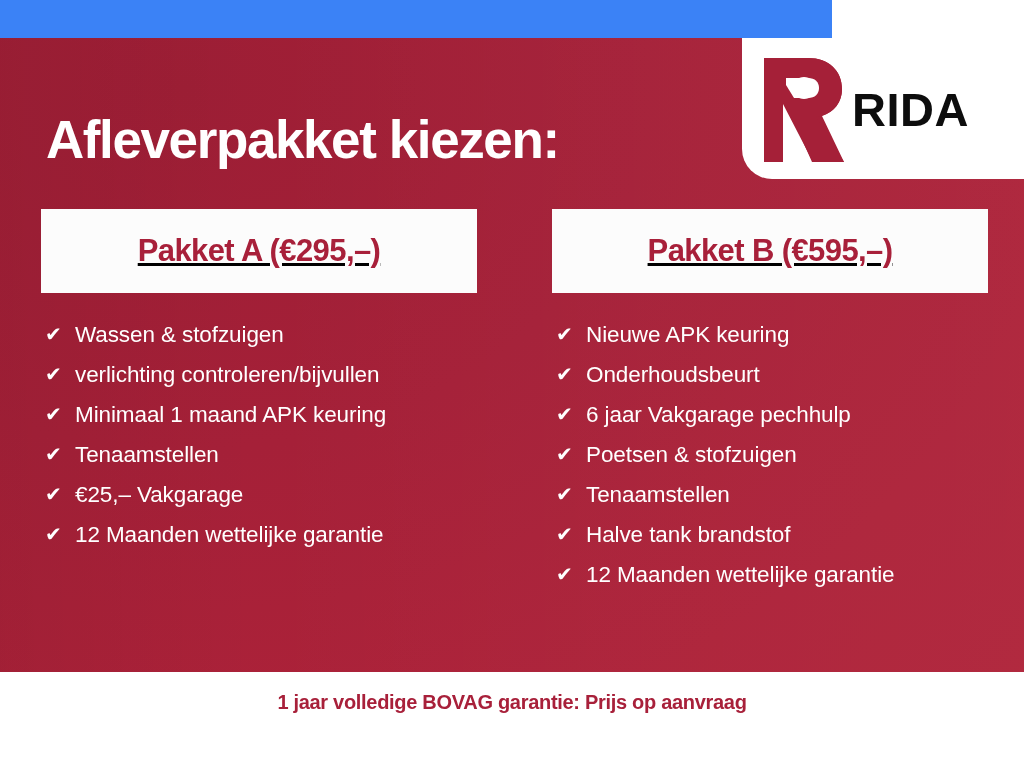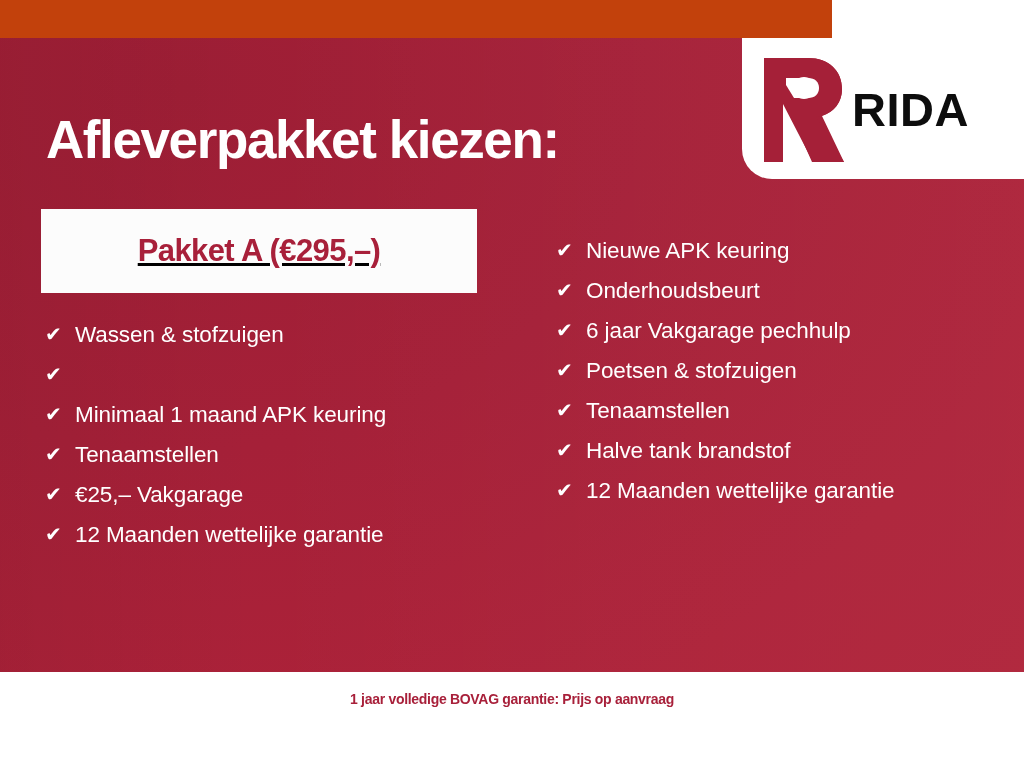--- a/index.html
+++ b/index.html
@@ -13,21 +13,21 @@
     height: 768px;
     overflow: hidden;
     font-family: "Liberation Sans", "DejaVu Sans", sans-serif;
     -webkit-font-smoothing: antialiased;
   }
 
   #poster {
     position: relative;
     width: 832px;
     height: 768px;
-    background: #c2410c;
+    background: #3b82f6;
   }
 
   
   .red-panel {
     position: absolute;
     left: 0;
     top: 38px;
     width: 1024px;
     height: 634px;
     background:
@@ -178,21 +178,21 @@
     height: 96px;
     background: #ffffff;
     display: flex;
     align-items: flex-start;
     justify-content: center;
     z-index: 5;
   }
   .footer-text {
     margin-top: 19px;
     color: #a8203a;
-    font-size: 14px;
+    font-size: 20px;
     font-weight: 700;
     letter-spacing: -0.3px;
     white-space: nowrap;
   }
 </style>
 </head>
 <body>
 
 <div id="poster">
 
@@ -219,20 +219,21 @@
         <span class="pkg-header-text">Pakket A (€295,–)</span>
       </div>
       <ul class="pkg-list">
         <li>
           <span class="tick">✔</span>
           <span class="item-text">Wassen &amp; stofzuigen</span>
         </li>
         <li>
           <span class="tick">✔</span>
           <span class="item-text">
+            <span class="wrap-line">verlichting controleren/bijvullen</span>
           </span>
         </li>
         <li>
           <span class="tick">✔</span>
           <span class="item-text">Minimaal 1 maand APK keuring</span>
         </li>
         <li>
           <span class="tick">✔</span>
           <span class="item-text">Tenaamstellen</span>
         </li>
@@ -241,20 +242,23 @@
           <span class="item-text">€25,– Vakgarage</span>
         </li>
         <li>
           <span class="tick">✔</span>
           <span class="item-text">12 Maanden wettelijke garantie</span>
         </li>
       </ul>
     </section>
 
     <section class="pkg-col right">
+      <div class="pkg-header">
+        <span class="pkg-header-text">Pakket B (€595,–)</span>
+      </div>
       <ul class="pkg-list">
         <li>
           <span class="tick">✔</span>
           <span class="item-text">Nieuwe APK keuring</span>
         </li>
         <li>
           <span class="tick">✔</span>
           <span class="item-text">Onderhoudsbeurt</span>
         </li>
         <li>

